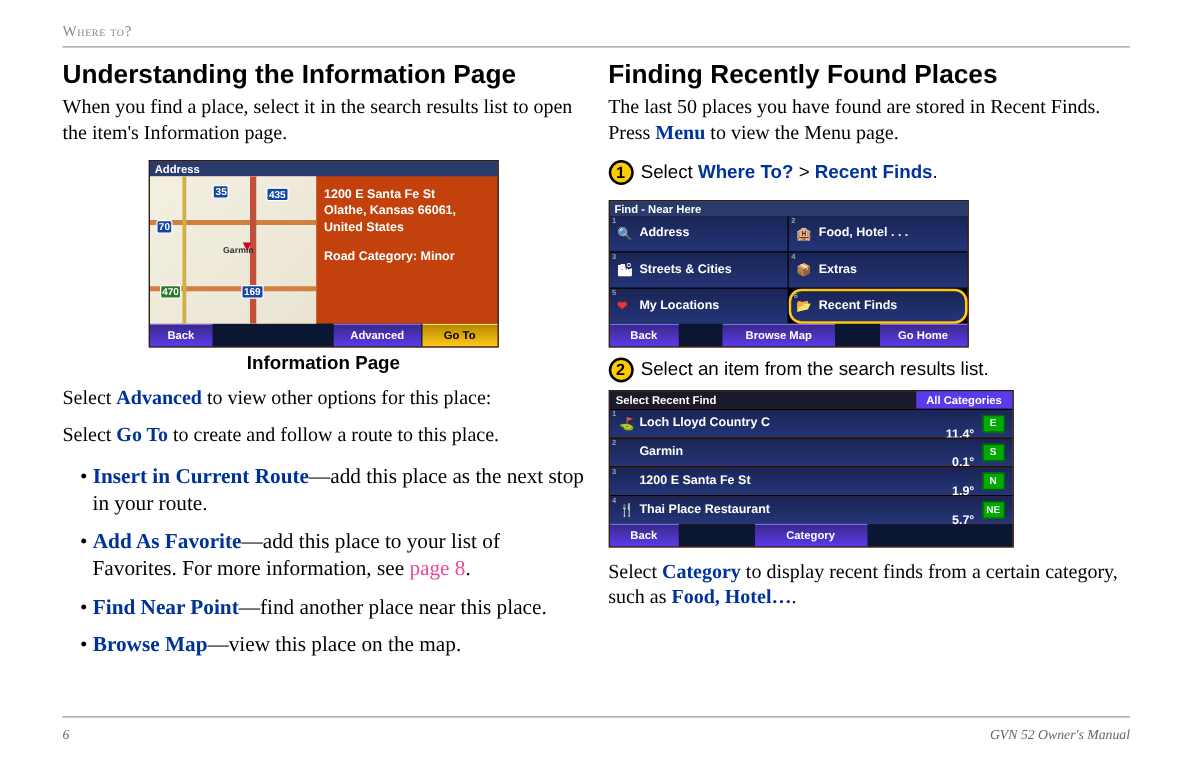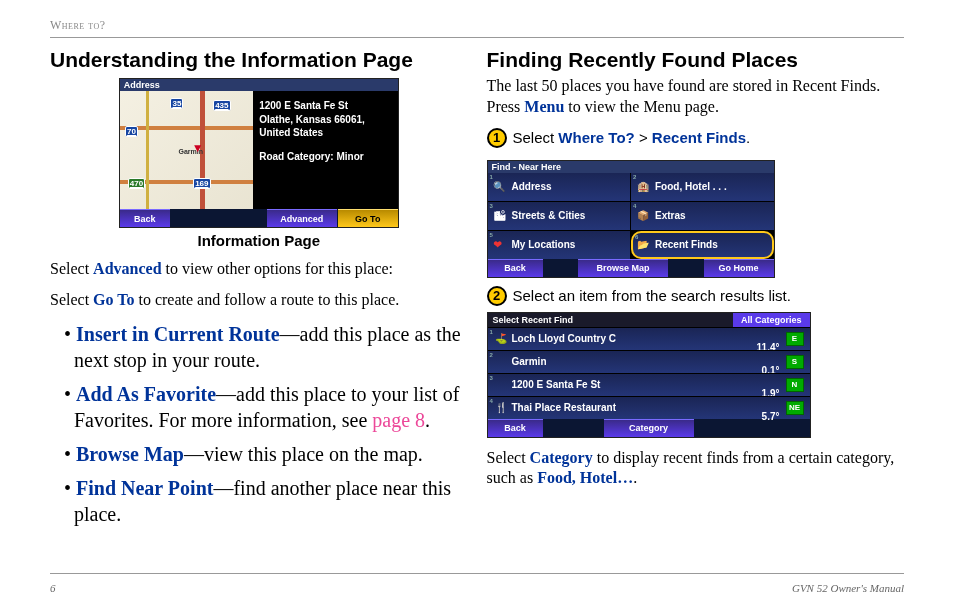--- a/index.html
+++ b/index.html
@@ -45,21 +45,21 @@
   .caption {
     font-family: Arial, Helvetica, sans-serif;
     font-weight: bold;
     font-size: 15px;
     text-align: center;
     margin-top: 4px;
     margin-bottom: 10px;
   }
   ul { list-style: none; padding-left: 14px; }
   ul li {
-    font-size: 20px;
+    font-size: 17px;
     line-height: 1.3;
     margin-bottom: 8px;
     text-indent: -10px;
     padding-left: 10px;
   }
   ul li::before {
     content: "• ";
     color: #000;
   }
   .step {
@@ -79,21 +79,21 @@
     border-radius: 50%;
     background: #ffcc00;
     font-weight: bold;
     font-size: 13px;
     font-family: Arial, sans-serif;
   }
   
   .device-frame {
     width: 280px;
     border: 1px solid #222;
-    background: #000000;
+    background: #c2410c;
     margin: 6px auto 2px auto;
     font-family: Arial, sans-serif;
   }
   .device-title {
     background: #2a3a6a;
     color: #fff;
     font-size: 9px;
     font-weight: bold;
     padding: 1px 4px;
   }
@@ -109,21 +109,20 @@
   }
   .map-shield {
     position: absolute;
     font-size: 8px;
     font-weight: bold;
     color: #fff;
     background: #1746a2;
     border: 1px solid #fff;
     padding: 0 1px;
     border-radius: 2px;
-    text-decoration: underline;
   }
   .map-road {
     position: absolute;
     background: #d08040;
   }
   .info-detail {
     width: 52%;
     color: #fff;
     font-size: 10px;
     font-weight: bold;
@@ -242,20 +241,21 @@
 </head>
 <body>
 
 <div class="header-label">Where to?</div>
 <hr class="hr">
 
 <div class="columns">
 
   <div class="col">
     <h2>Understanding the Information Page</h2>
+    <p class="body-text">When you find a place, select it in the search results list to open the item's Information page.</p>
 
     <div class="device-frame">
       <div class="device-title">Address</div>
       <div class="info-body">
         <div class="map-pane">
           <div class="map-road" style="top:30%;left:0;width:100%;height:4px;"></div>
           <div class="map-road" style="top:75%;left:0;width:100%;height:4px;"></div>
           <div class="map-road" style="top:0;left:60%;width:5px;height:100%;background:#c0503a;"></div>
           <div class="map-road" style="top:0;left:20%;width:3px;height:100%;background:#d0b040;"></div>
           <span class="map-shield" style="top:30%;left:4%">70</span>
@@ -286,22 +286,22 @@
     <p class="body-text">
       <span>Select </span><span class="bold-link">Advanced</span><span> to view other options for this place:</span>
     </p>
     <p class="body-text">
       <span>Select </span><span class="bold-link">Go To</span><span> to create and follow a route to this place.</span>
     </p>
 
     <ul>
       <li><span class="bold-link">Insert in Current Route</span><span>—add this place as the next stop in your route.</span></li>
       <li><span class="bold-link">Add As Favorite</span><span>—add this place to your list of Favorites. For more information, see </span><span class="link">page 8</span><span>.</span></li>
+      <li><span class="bold-link">Find Near Point</span><span>—find another place near this place.</span></li>
       <li><span class="bold-link">Browse Map</span><span>—view this place on the map.</span></li>
-      <li><span class="bold-link">Find Near Point</span><span>—find another place near this place.</span></li>
     </ul>
   </div>
 
   <div class="col">
     <h2>Finding Recently Found Places</h2>
     <p class="body-text">
       <span>The last 50 places you have found are stored in Recent Finds. Press </span><span class="bold-link">Menu</span><span> to view the Menu page.</span>
     </p>
 
     <div class="step">

